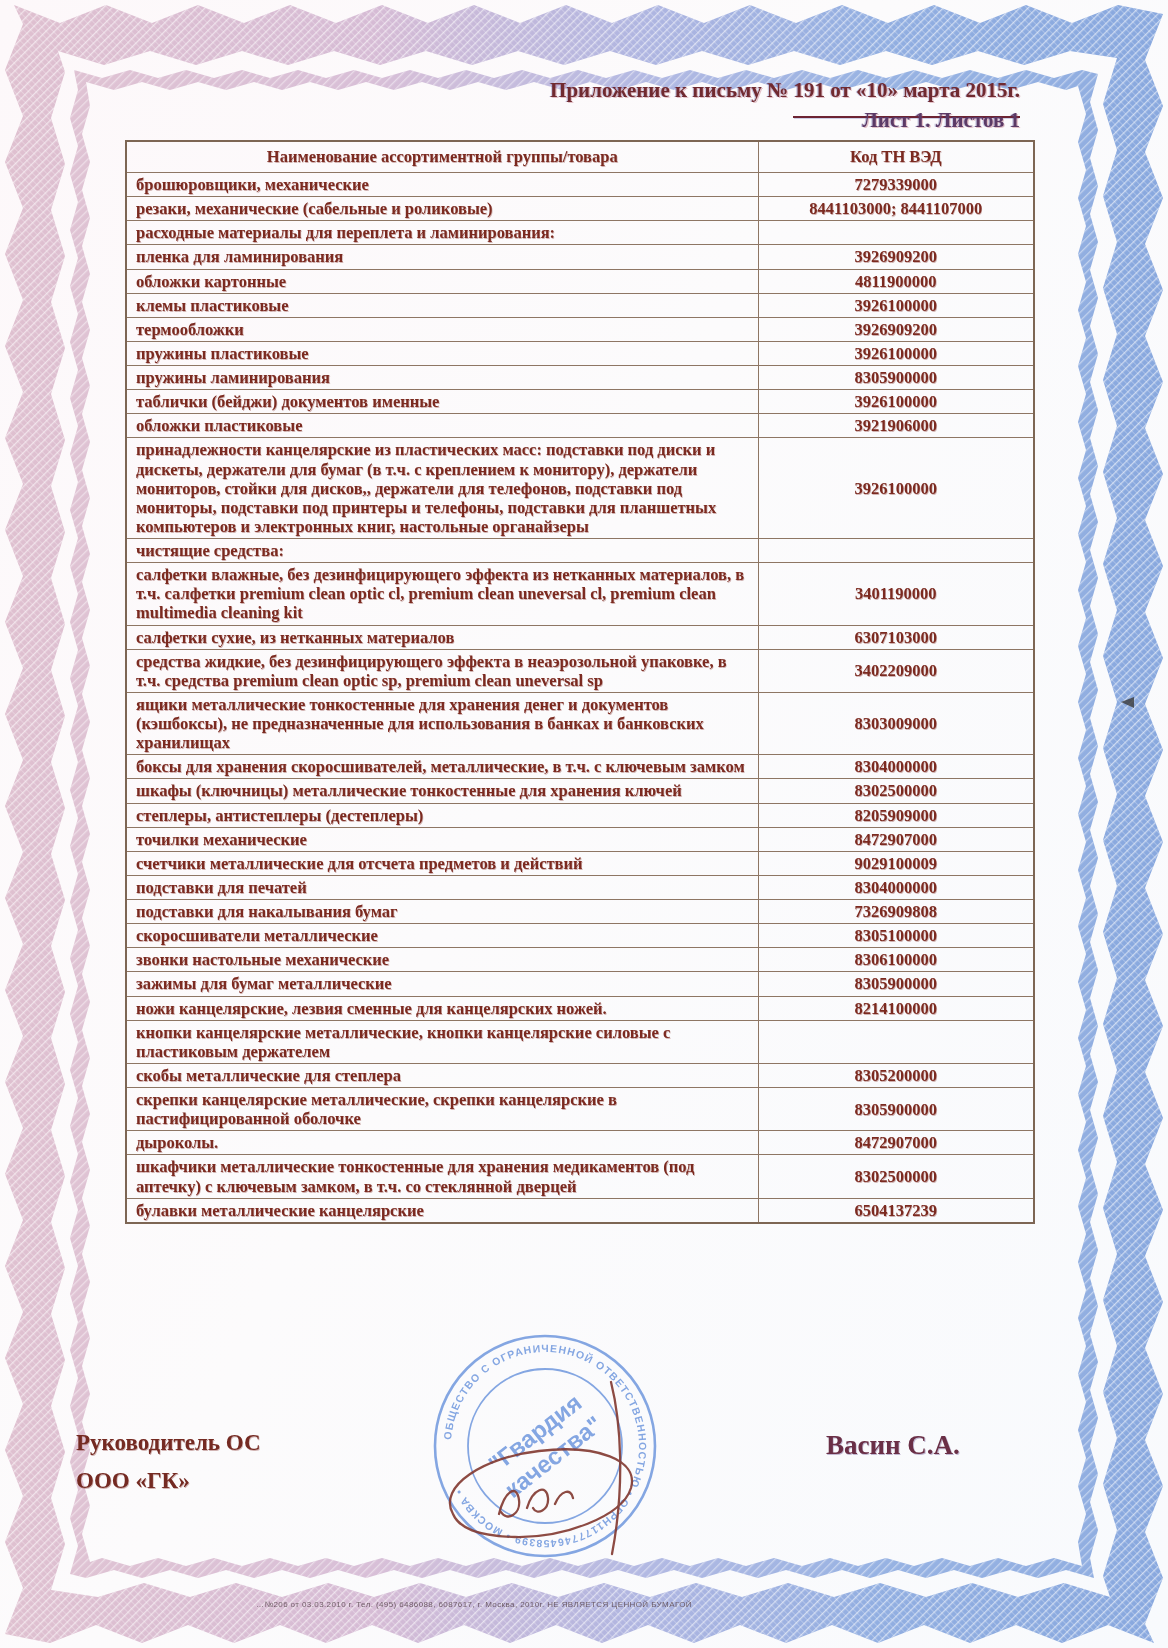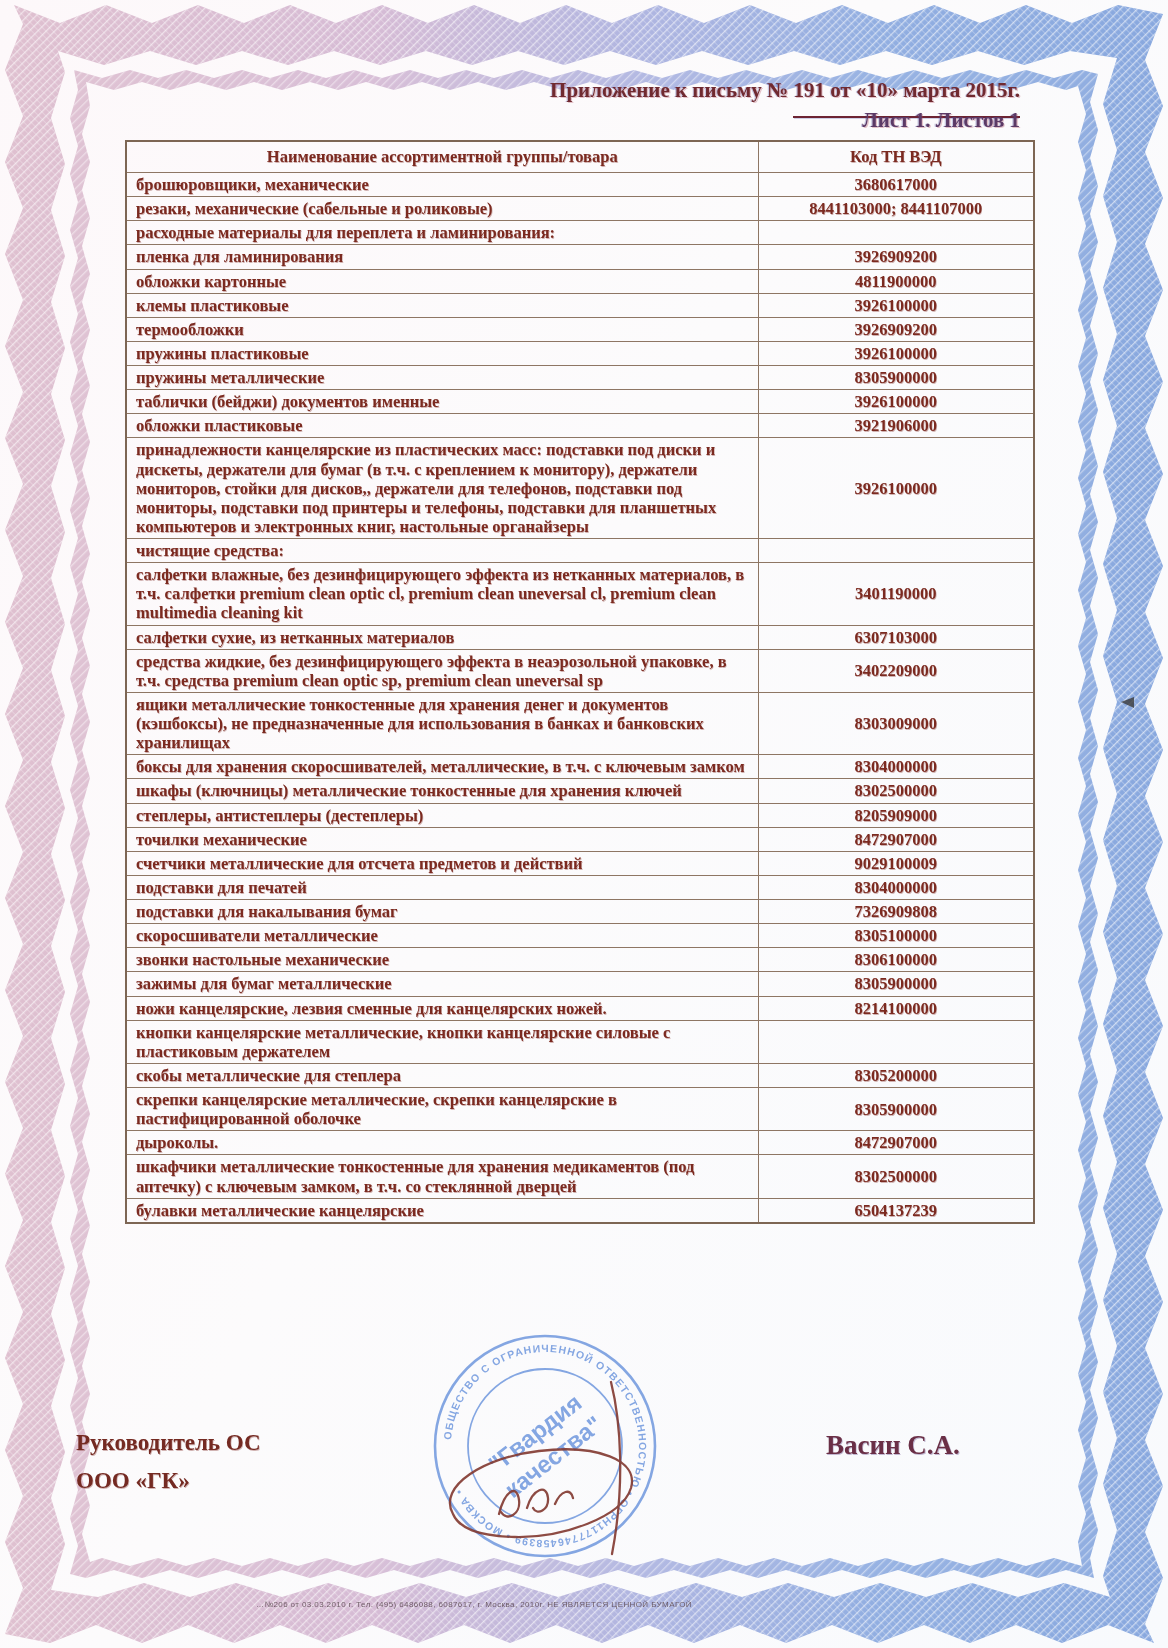--- a/index.html
+++ b/index.html
@@ -103,21 +103,21 @@
     <thead>
       <tr>
         <th class="c1">Наименование ассортиментной группы/товара</th>
         <th class="c2">Код ТН ВЭД</th>
       </tr>
     </thead>
     <tbody>
 
         <tr>
           <td class="c1">брошюровщики, механические</td>
-          <td class="c2">3680617000</td>
+          <td class="c2">7279339000</td>
         </tr>
 
         <tr>
           <td class="c1">резаки, механические (сабельные и роликовые)</td>
           <td class="c2">8441103000; 8441107000</td>
         </tr>
 
         <tr>
           <td class="c1">расходные материалы для переплета и ламинирования:</td>
           <td class="c2"></td>
@@ -142,21 +142,21 @@
           <td class="c1">термообложки</td>
           <td class="c2">3926909200</td>
         </tr>
 
         <tr>
           <td class="c1">пружины пластиковые</td>
           <td class="c2">3926100000</td>
         </tr>
 
         <tr>
-          <td class="c1">пружины металлические</td>
+          <td class="c1">пружины ламинирования</td>
           <td class="c2">8305900000</td>
         </tr>
 
         <tr>
           <td class="c1">таблички (бейджи) документов именные</td>
           <td class="c2">3926100000</td>
         </tr>
 
         <tr>
           <td class="c1">обложки пластиковые</td>

